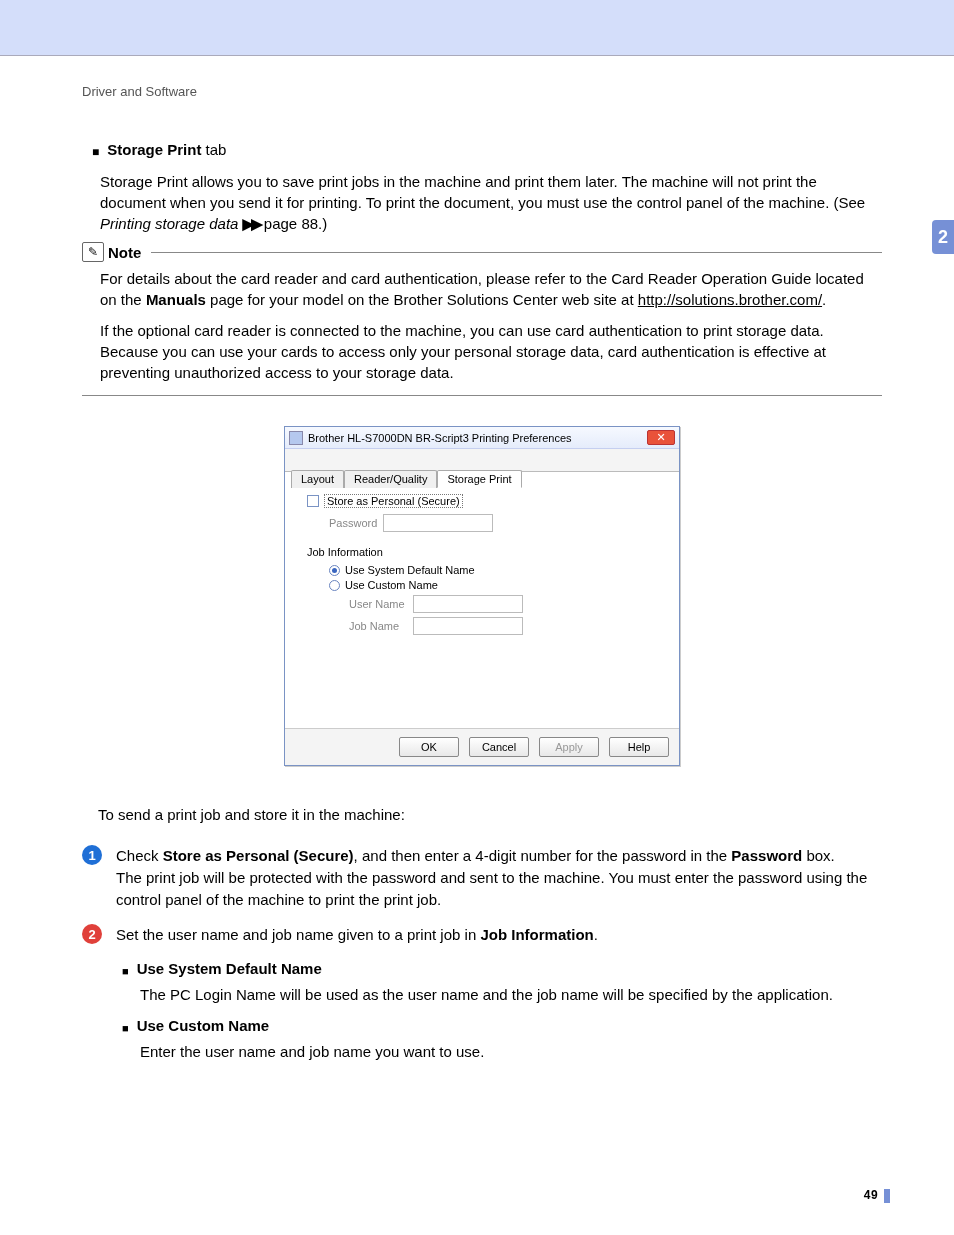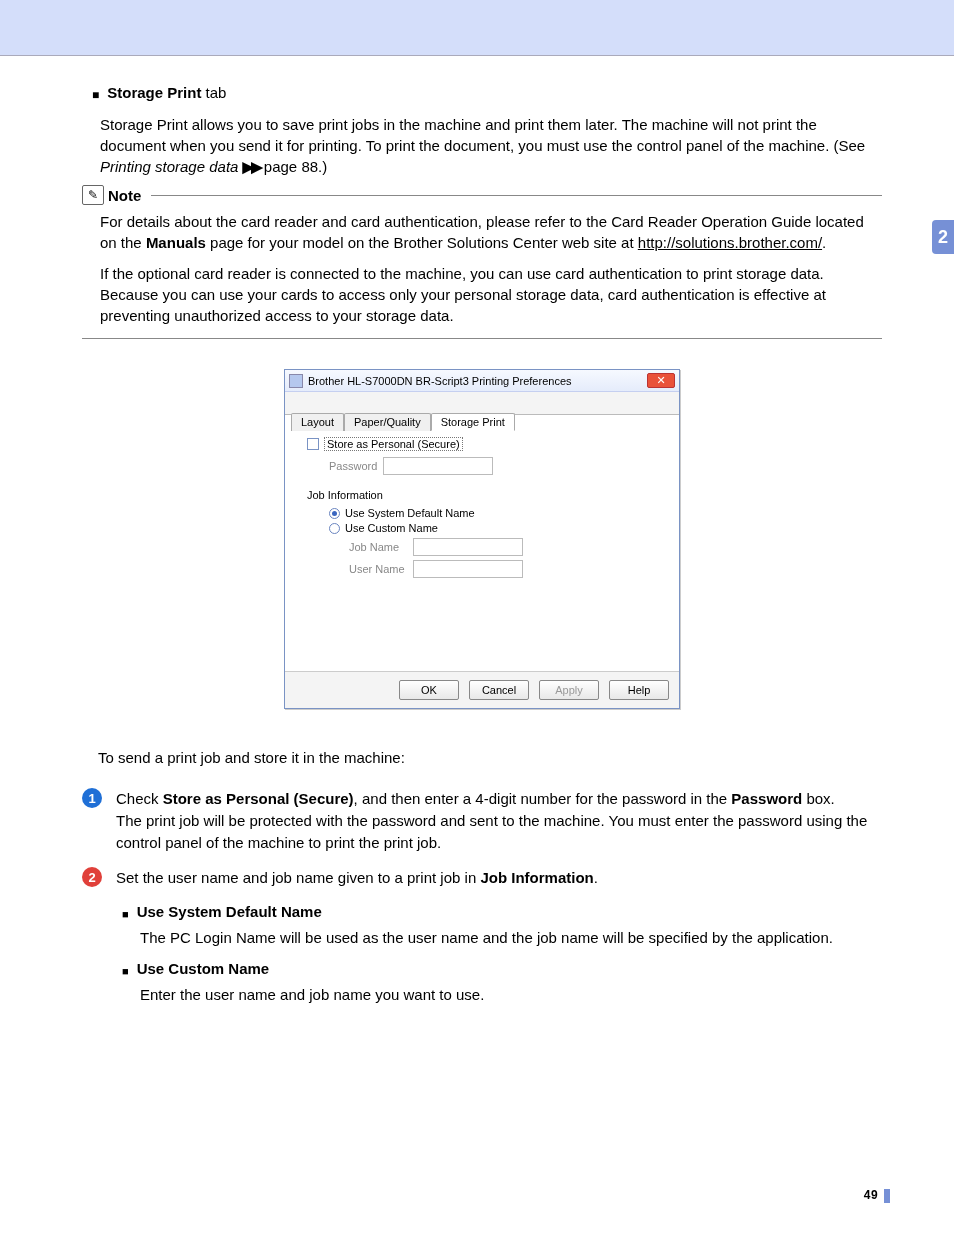--- a/index.html
+++ b/index.html
@@ -106,20 +106,21 @@
   .u { text-decoration: underline;}
   .arrow-icon{ font-family:inherit; letter-spacing:-3px; font-weight:bold;}
 </style>
 </head>
 <body>
 
 <div class="top-band"></div>
 <div class="page-tab">2</div>
 
 <div class="content">
+  <div class="breadcrumb">Driver and Software</div>
 
   <div class="bullet-row">
     <span class="sq-bullet">■</span>
     <div>
       <span class="h-bold">Storage Print</span><span> tab</span>
     </div>
   </div>
   <div class="para">
     <span>Storage Print allows you to save print jobs in the machine and print them later. The machine will not print the document when you send it for printing. To print the document, you must use the control panel of the machine. (See </span><span class="italic">Printing storage data</span>
     <span class="arrow-icon">▶▶</span><span> page 88.)</span>
@@ -138,21 +139,21 @@
 
   <div class="dialog-wrap">
     <div class="dialog">
       <div class="titlebar">
         <div class="title-icon"></div>
         <div class="title-text">Brother HL-S7000DN BR-Script3 Printing Preferences</div>
         <div class="close-btn">✕</div>
       </div>
       <div class="tabstrip">
         <div class="tab">Layout</div>
-        <div class="tab">Paper/Quality</div>
+        <div class="tab">Reader/Quality</div>
         <div class="tab active">Storage Print</div>
       </div>
       <div class="dlg-body">
         <div class="chk-row">
           <div class="chk"></div>
           <span class="chk-label">Store as Personal (Secure)</span>
         </div>
         <div class="field-row">
           <span class="fld-label">Password</span>
           <div class="txt"></div>
@@ -160,25 +161,25 @@
         <div class="group-title">Job Information</div>
         <div class="radio-row">
           <div class="radio sel"></div>
           <span>Use System Default Name</span>
         </div>
         <div class="radio-row">
           <div class="radio"></div>
           <span>Use Custom Name</span>
         </div>
         <div class="sub-row">
+          <span class="fld-label">User Name</span>
+          <div class="txt"></div>
+        </div>
+        <div class="sub-row">
           <span class="fld-label">Job Name</span>
-          <div class="txt"></div>
-        </div>
-        <div class="sub-row">
-          <span class="fld-label">User Name</span>
           <div class="txt"></div>
         </div>
       </div>
       <div class="btnbar">
         <div class="wbtn">OK</div>
         <div class="wbtn">Cancel</div>
         <div class="wbtn disabled">Apply</div>
         <div class="wbtn">Help</div>
       </div>
     </div>

